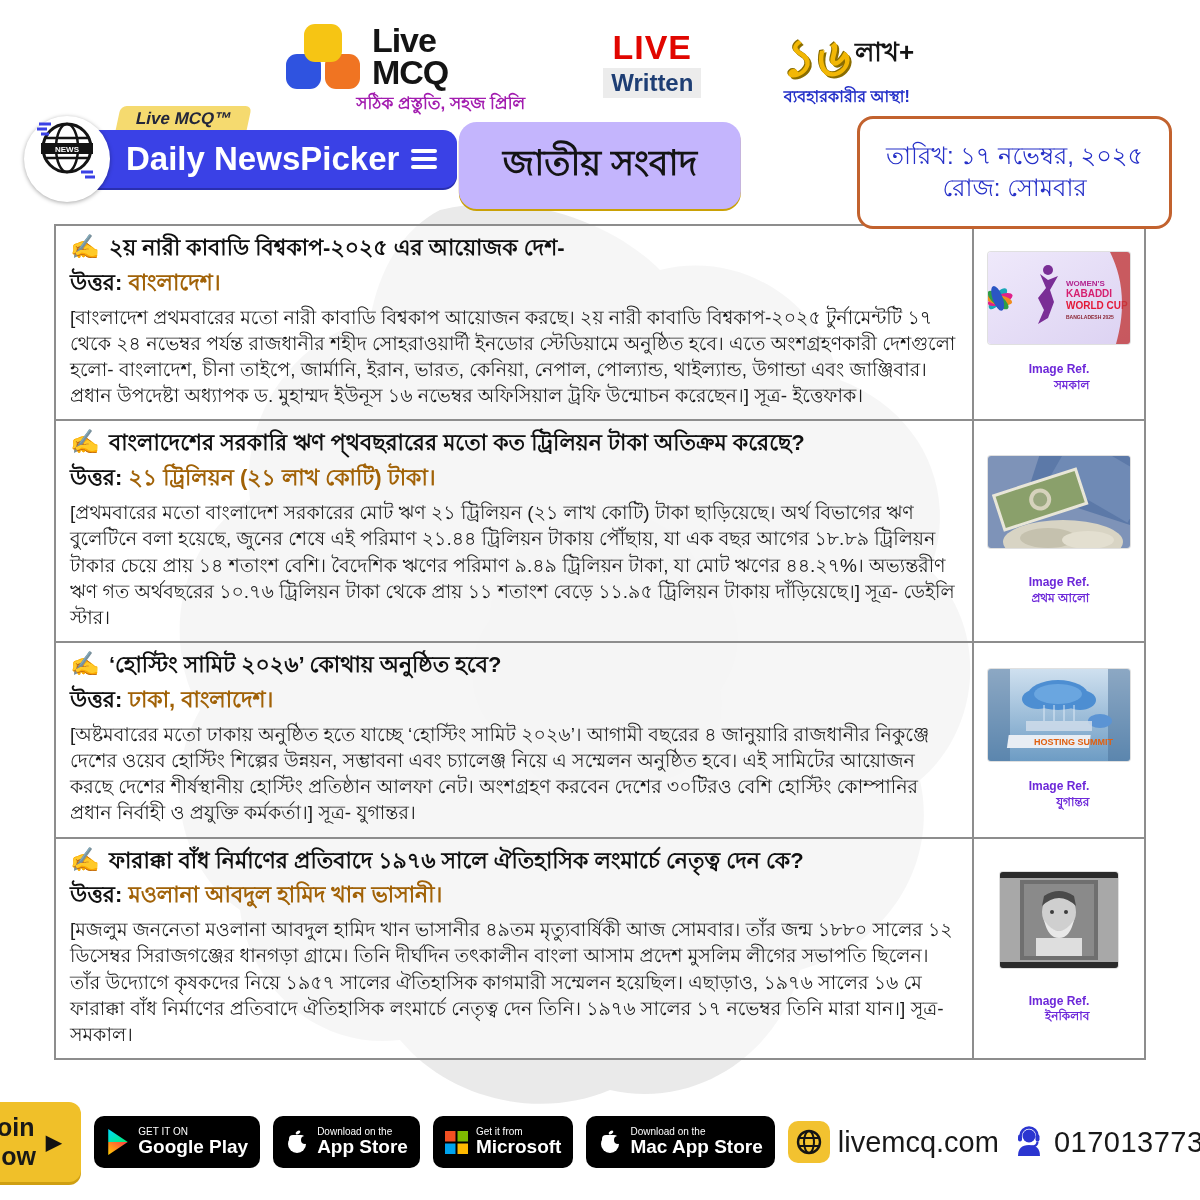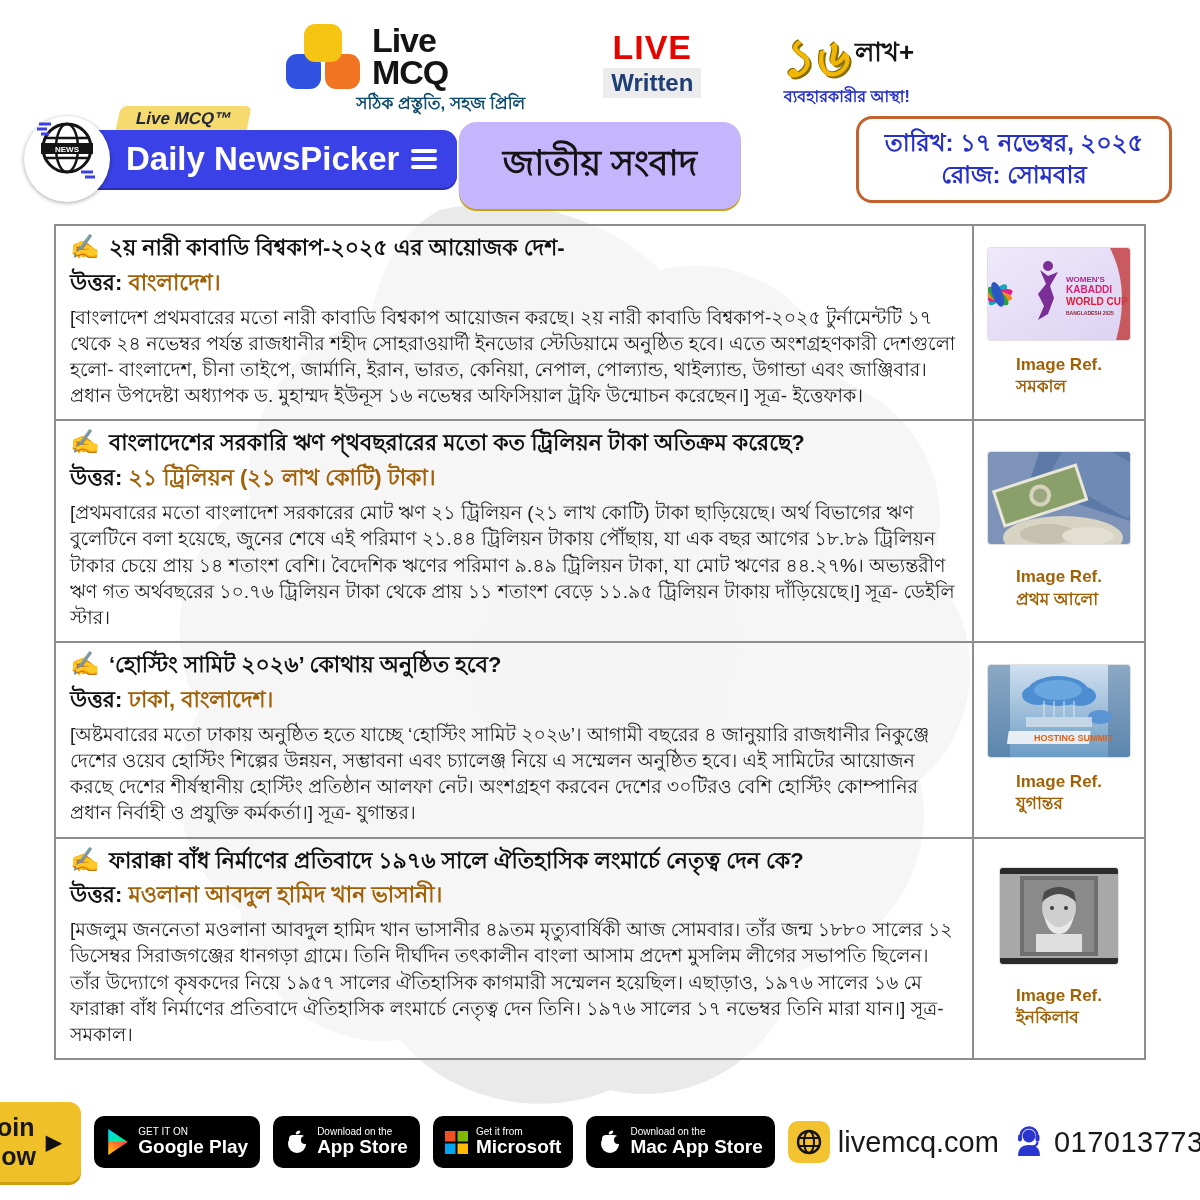--- a/index.html
+++ b/index.html
@@ -12,21 +12,21 @@
   .watermark { position:absolute; left:140px; top:190px; z-index:0; opacity:.55; }
   
   .header-top { position:relative; z-index:2; display:flex; justify-content:center; align-items:flex-start; gap:78px; padding-top:24px; height:118px; }
   .lm-logo { display:flex; gap:12px; align-items:flex-start; }
   .lm-squares { position:relative; width:74px; height:70px; }
   .lm-sq { position:absolute; border-radius:11px; }
   .sq-yellow { width:38px; height:38px; left:18px; top:0; background:#f6c514; }
   .sq-blue   { width:35px; height:35px; left:0;  top:30px; background:#2f53e0; }
   .sq-orange { width:35px; height:35px; right:0; top:30px; background:#f07422; }
   .lm-name { font-weight:bold; font-size:34px; line-height:.95; color:#141414; letter-spacing:-1px; }
-  .lm-tagline { font-size:17px; font-weight:bold; color:#0c4a6e; margin-top:6px; white-space:nowrap; }
+  .lm-tagline { font-size:17px; font-weight:bold; color:#a21caf; margin-top:6px; white-space:nowrap; }
   .live-written { text-align:center; padding-top:6px; }
   .lw-live { color:#e10600; font-weight:bold; font-size:34px; line-height:1; letter-spacing:1px; }
   .lw-written { display:inline-block; margin-top:4px; background:#ececec; color:#1e3e74; font-weight:bold; font-size:24px; padding:1px 8px; }
   .users-badge { text-align:center; padding-top:8px; }
   .ub-top { display:flex; align-items:flex-end; justify-content:center; gap:8px; }
   .ub-count { font-size:52px; font-weight:bold; color:#f2b705; line-height:.85;
               text-shadow:2px 2px 0 #8a6d00, -1px -1px 0 #8a6d00; font-style:italic; }
   .ub-label { font-size:26px; font-weight:bold; color:#141414; padding-bottom:4px; }
   .ub-sub { margin-top:4px; font-size:16px; font-weight:bold; color:#2430c8; }
   .header-bar { position:relative; z-index:2; height:96px; }
@@ -41,35 +41,35 @@
   .np-burger { display:inline-flex; flex-direction:column; gap:4px; }
   .np-burger span { width:26px; height:4px; background:#fff; border-radius:2px; }
   .np-circle { position:absolute; left:-38px; top:-14px; width:86px; height:86px; border-radius:50%;
                background:#fff; box-shadow:0 1px 4px rgba(0,0,0,.35); display:flex; align-items:flex-start; justify-content:center; }
   
   .section-title { position:absolute; left:50%; transform:translateX(-50%); top:4px;
                    background:#c4b5fd; border-radius:18px; padding:14px 44px;
                    font-size:35px; font-weight:bold; color:#141414; box-shadow:0 2px 0 #caa106; }
   
   .datebox { position:absolute; right:28px; top:-2px; background:#fff; border:3px solid #c2622e;
-             border-radius:16px; padding:8px 26px; text-align:center; color:#2731c8;
-             font-weight:bold; font-size:24px; line-height:1.35;margin-left:12px; }
+             border-radius:16px; padding:21px 26px; text-align:center; color:#2731c8;
+             font-weight:normal; font-size:24px; line-height:1.35;margin-left:12px; }
   
   .news-list { position:relative; z-index:1; margin:12px 54px 0 54px; }
   .news-row { display:flex; border:2px solid #8d8d8d; background:rgba(255,255,255,.58); margin-top:-2px; }
   .news-text { flex:1; padding:8px 14px 10px 14px; }
   .q-line { display:flex; align-items:flex-start; gap:9px; font-weight:bold; font-size:22px; color:#101010; line-height:1.3; }
   .pencil { color:#e3a918; font-size:24px; line-height:1.1; }
   .a-line { font-weight:bold; font-size:22px; margin-top:2px; color:#101010; }
   .a-line .answer { color:#a16207; }
   .body-text { margin-top:3px; font-size:19px; line-height:1.38; color:#1c1c1c; }
   .img-cell { width:172px; border-left:2px solid #8d8d8d; display:flex; flex-direction:column;
               align-items:center; justify-content:space-evenly; padding:8px 0; }
   .img-ph { border-radius:3px; overflow:hidden; box-shadow:0 0 0 1px rgba(0,0,0,.12); }
-  .img-ref { text-align:left; font-size:17px; font-weight:bold; color:#a16207; line-height:1.3; }
+  .img-ref { text-align:right; font-size:12px; font-weight:bold; color:#6d28d9; line-height:1.3; }
   
   .footer { position:absolute; left:0; right:0; bottom:18px; z-index:2; display:flex;
             align-items:center; justify-content:center; gap:13px; padding:0 30px; }
   .join-btn { background:#f0c029; border-radius:12px; padding:11px 20px; font-size:25px; font-weight:bold;
               color:#181818; display:flex; align-items:center; gap:10px; box-shadow:0 3px 0 #cf9f12; }
   .join-arrow { font-size:20px; color:#111; }
   .store-badge { background:#000; color:#fff; border-radius:10px; display:flex; align-items:center;
                  gap:8px; padding:6px 12px; height:52px; }
   .sb-text { display:flex; flex-direction:column; line-height:1.05; }
   .sb-top { font-size:10px; }

